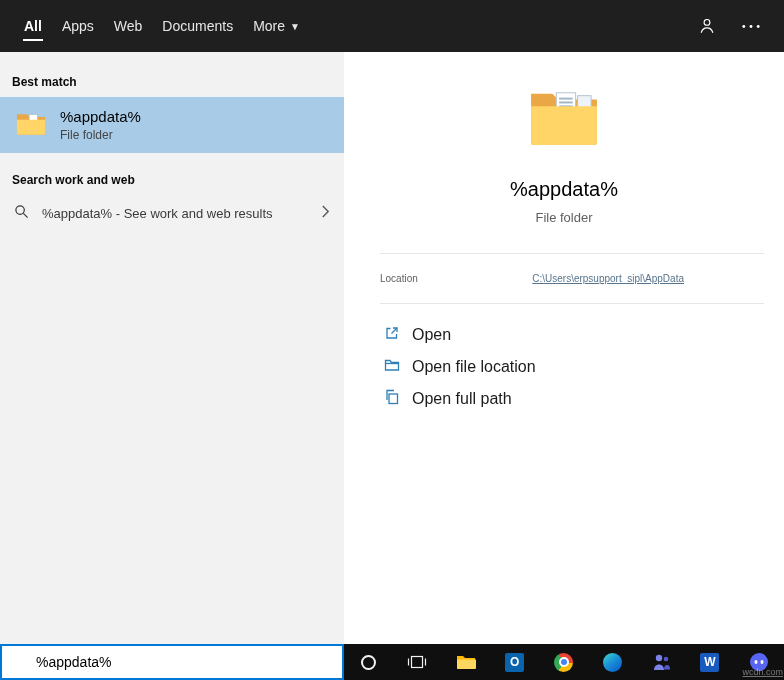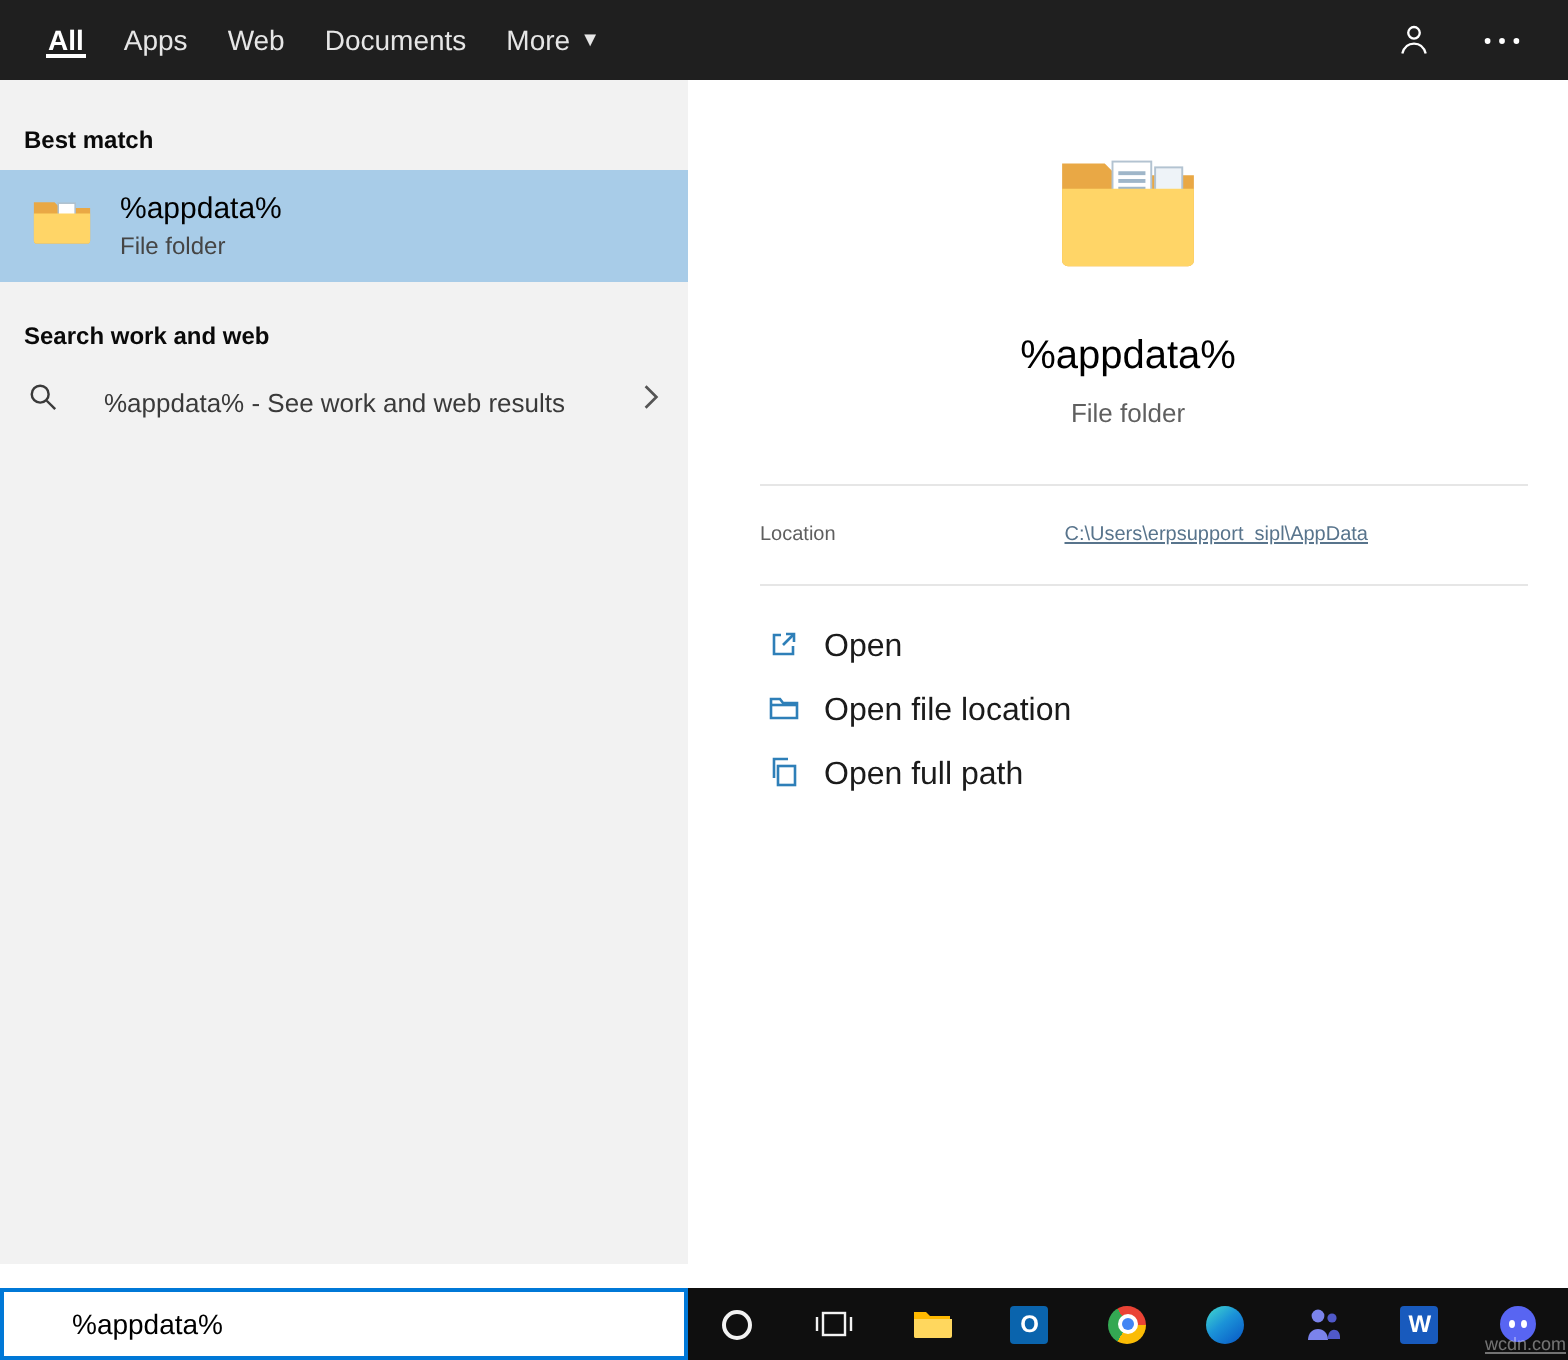--- a/index.html
+++ b/index.html
@@ -7,21 +7,21 @@
   body {
     font-family: "Liberation Sans", sans-serif;
     background: #fff;
     position: relative;
     overflow: hidden;
     color: #000;
   }
 
   
   .topbar {
-    height: 40px;
+    height: 52px;
     background: #1f1f1f;
     display: flex;
     align-items: stretch;
   }
   .tabs { display: flex; align-items: stretch; padding-left: 14px; }
   .tab {
     padding: 0 10px;
     display: flex;
     align-items: center;
     gap: 5px;
@@ -77,21 +77,21 @@
   }
   .bm-text { display: flex; flex-direction: column; justify-content: center; }
   .bm-title { font-size: 15px; color: #000; }
   .bm-sub { font-size: 12px; color: #454545; margin-top: 3px; }
   .left .web-header { padding-top: 20px; }
   .suggestion {
     height: 36px;
     display: flex;
     align-items: center;
     padding: 0 14px 0 14px;
-    gap: 23px;
+    gap: 13px;
     cursor: pointer;
   }
   .suggestion-text { font-size: 13px; color: #3a3a3a; flex: 1; }
 
   
   .right { flex: 1; background: #ffffff; display: flex; flex-direction: column; }
   .preview-head {
     padding-top: 34px;
     display: flex;
     flex-direction: column;

